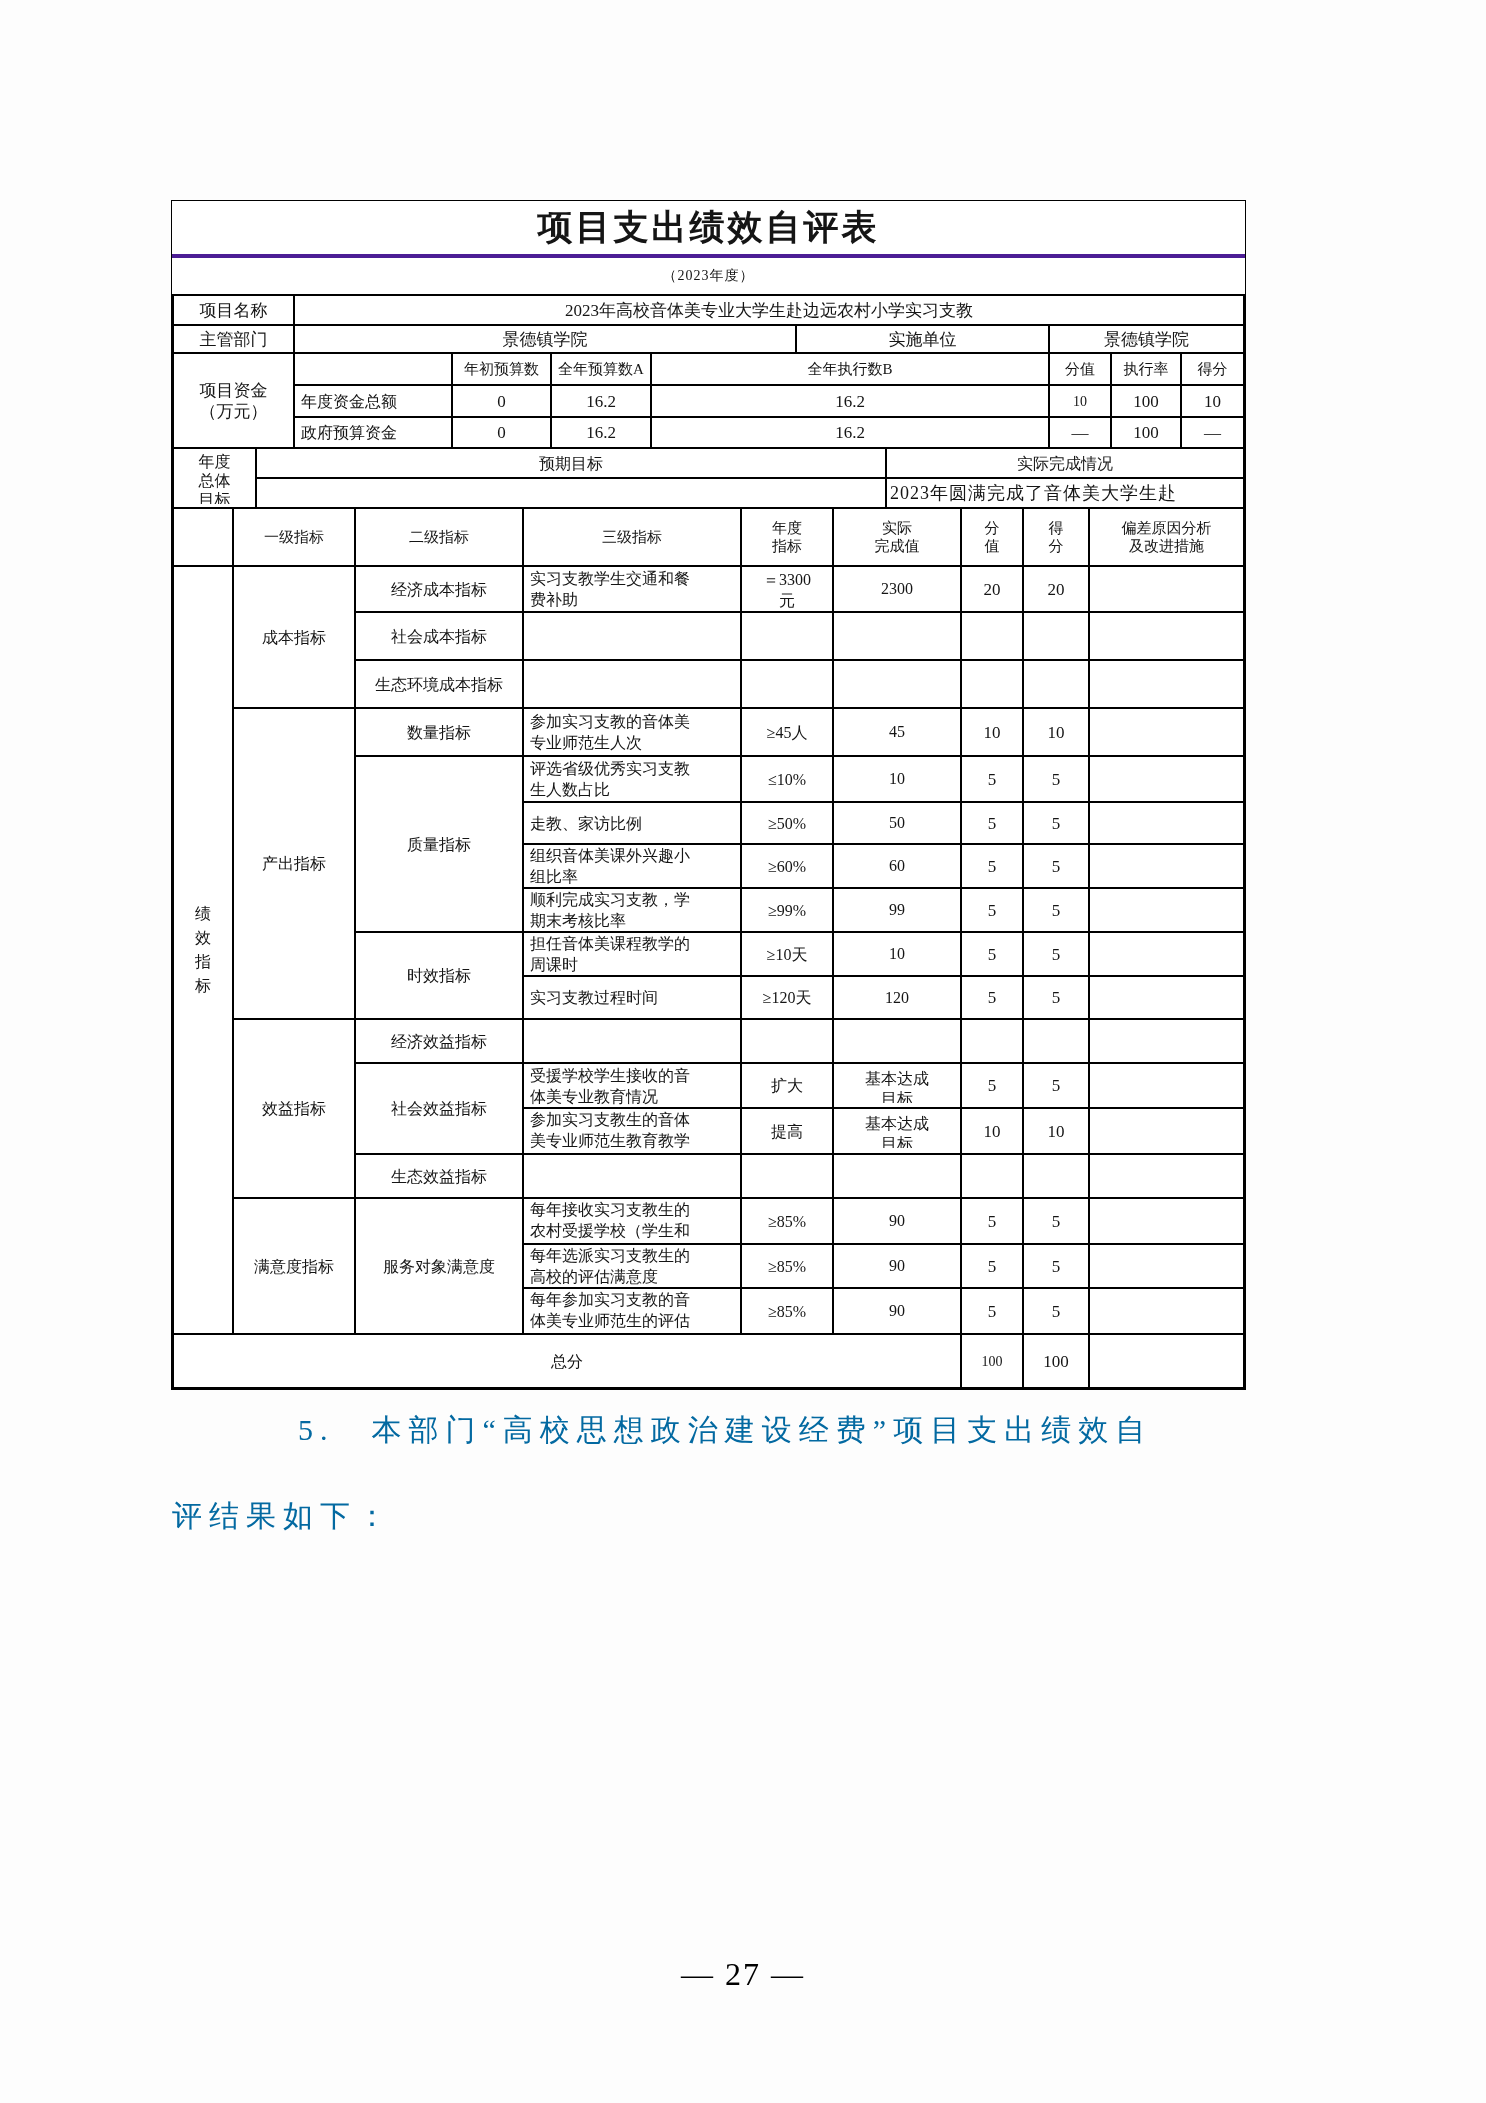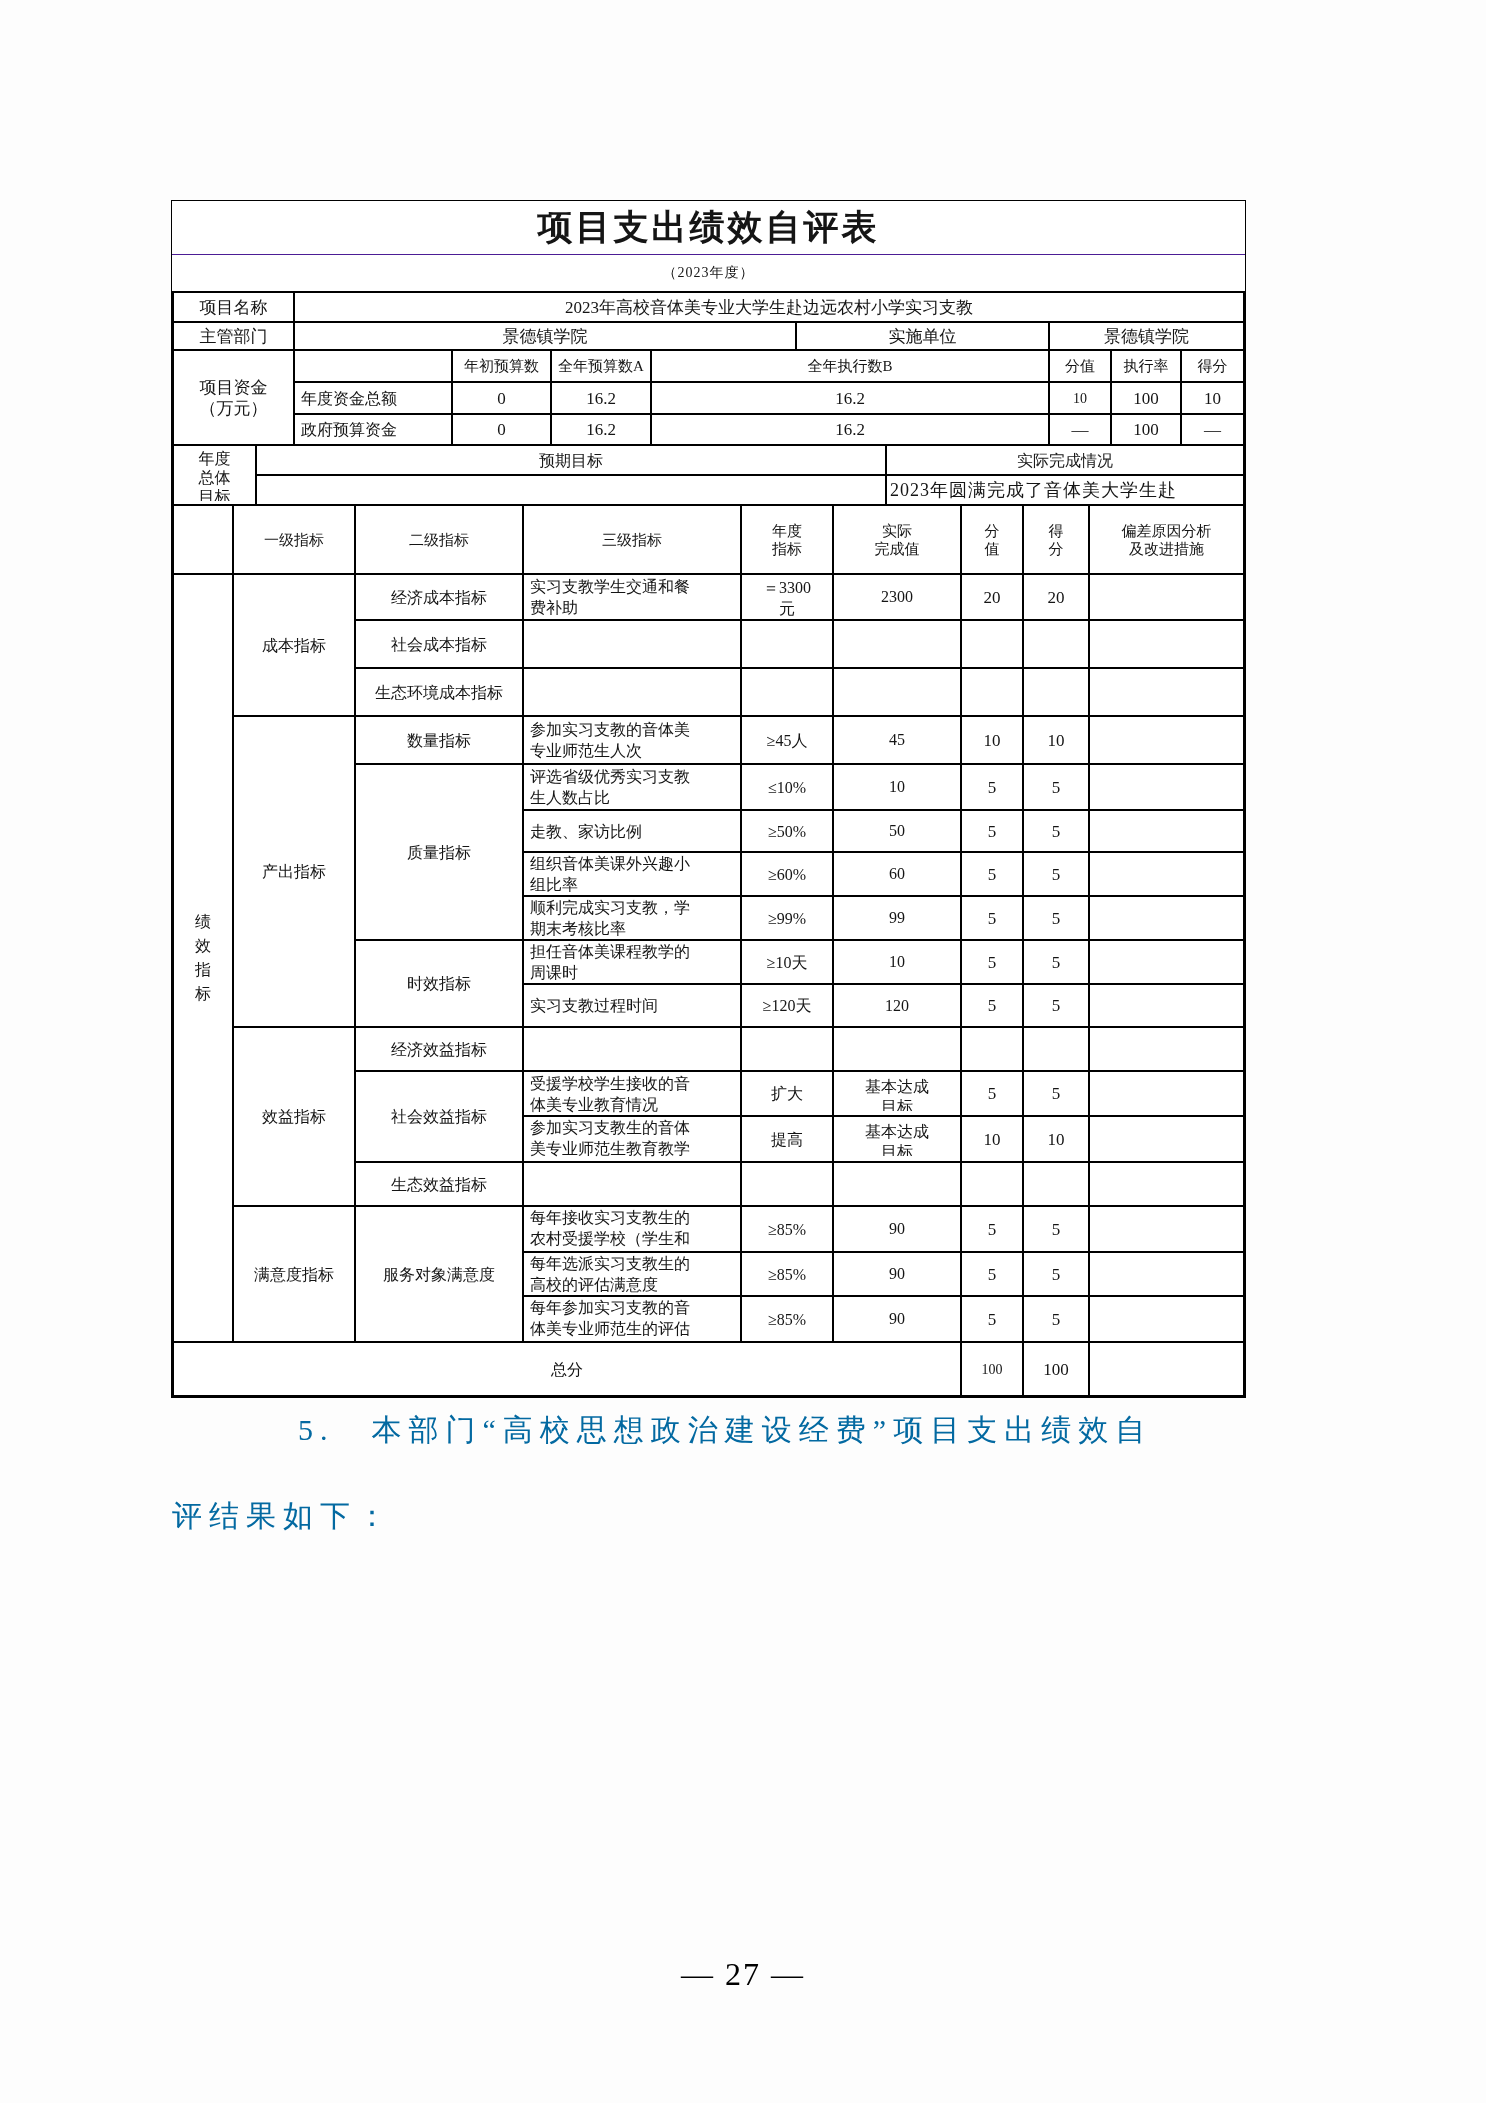--- a/index.html
+++ b/index.html
@@ -6,21 +6,21 @@
   body{
     width:1486px;height:2103px;position:relative;background:#fdfdfd;
     color:#151515;font-family:"Liberation Serif", serif;
   }
   .doc{
     position:absolute;left:171px;top:200px;width:1073px;
     border:1px solid #000;background:#fff;box-sizing:content-box;
   }
   .title-row{
     height:53px;display:flex;align-items:center;justify-content:center;
-    font-size:35px;font-weight:bold;letter-spacing:3px;border-bottom:1px solid #4c1d95;
+    font-size:35px;font-weight:bold;letter-spacing:3px;border-bottom:4px solid #4c1d95;
   }
   .subtitle-row{
     height:36px;display:flex;align-items:center;justify-content:center;
     font-size:14px;letter-spacing:1px;border-bottom:2px solid #000;
   }
   table{border-collapse:collapse;table-layout:fixed;width:100%;margin-top:-2px;}
   td,th{
     border:2px solid #000;padding:0 3px;text-align:center;vertical-align:middle;
     font-weight:normal;font-size:16px;line-height:21px;overflow:hidden;
     word-break:break-all;
@@ -157,21 +157,21 @@
         <col style="width:122px">
         <col style="width:168px">
         <col style="width:218px">
       <col style="width:92px">
         <col style="width:128px">
         <col style="width:62px">
         <col style="width:66px">
         <col>
     </colgroup>
     <tbody>
-        <tr style="height:69px">
+        <tr style="height:58px">
       <td></td>
       <th class="hdr">一级指标</th>
       <th class="hdr">二级指标</th>
       <th class="hdr">三级指标</th>
       <th class="hdr two-line">
         <span>年度</span>
         <span>指标</span>
       </th>
       <th class="hdr two-line">
         <span>实际</span>

